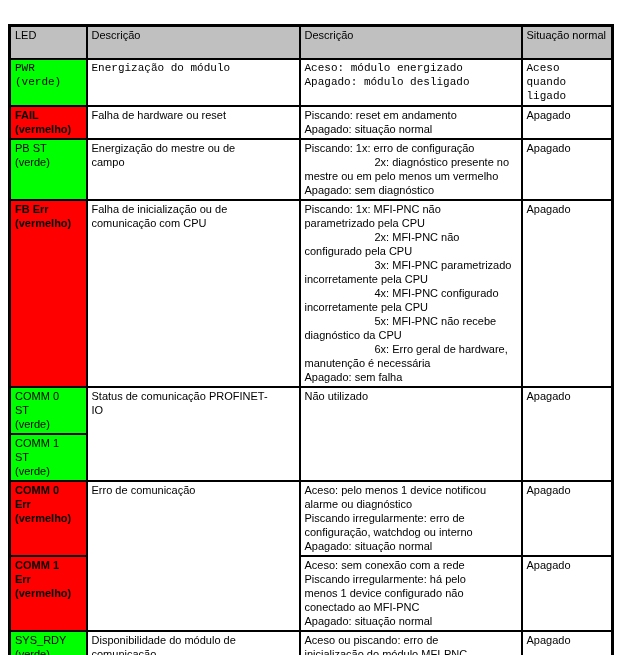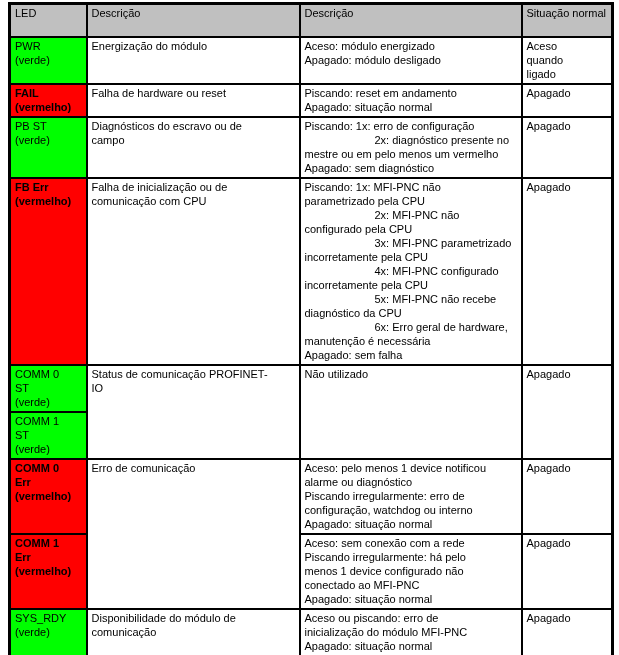--- a/index.html
+++ b/index.html
@@ -6,21 +6,21 @@
     margin: 0;
     padding: 0;
     background: #ffffff;
     font-family: "Liberation Sans", sans-serif;
   }
   .page {
     width: 619px;
     height: 655px;
     background: #ffffff;
     box-sizing: border-box;
-    padding: 2px 0 0 8px;
+    padding: 24px 0 0 8px;
   }
   table.led-table {
     border-collapse: collapse;
     table-layout: fixed;
     width: 603px;
     border: 3px solid var(--border, #000);
     font-size: 11px;
     line-height: 14px;
     color: #000;
   }
@@ -54,21 +54,21 @@
     </colgroup>
     <thead>
       <tr>
         <th>LED</th>
         <th>Descrição</th>
         <th>Descrição</th>
         <th>Situação normal</th>
       </tr>
     </thead>
     <tbody id="table-body">
-        <tr style="height: 44px;">
+        <tr style="height: 44px; font-family: Liberation Mono, monospace;">
           <td class="led led-green">
             <div class="ln">PWR</div>
             <div class="ln">(verde)</div>
           </td>
           <td>
             <div class="ln">Energização do módulo</div>
           </td>
           <td>
             <div class="ln">Aceso: módulo energizado</div>
             <div class="ln">Apagado: módulo desligado</div>
@@ -94,21 +94,21 @@
           <td>
             <div class="ln">Apagado</div>
           </td>
         </tr>
         <tr style="height: 56px; margin-left: 8px;">
           <td class="led led-green">
             <div class="ln">PB ST</div>
             <div class="ln">(verde)</div>
           </td>
           <td>
-            <div class="ln">Diagnósticos do escravo ou de</div>
+            <div class="ln">Energização do mestre ou de</div>
             <div class="ln">campo</div>
           </td>
           <td>
             <div class="ln">Piscando: 1x: erro de configuração</div>
             <div class="ln ind">2x: diagnóstico presente no</div>
             <div class="ln">mestre ou em pelo menos um vermelho</div>
             <div class="ln">Apagado: sem diagnóstico</div>
           </td>
           <td>
             <div class="ln">Apagado</div>

